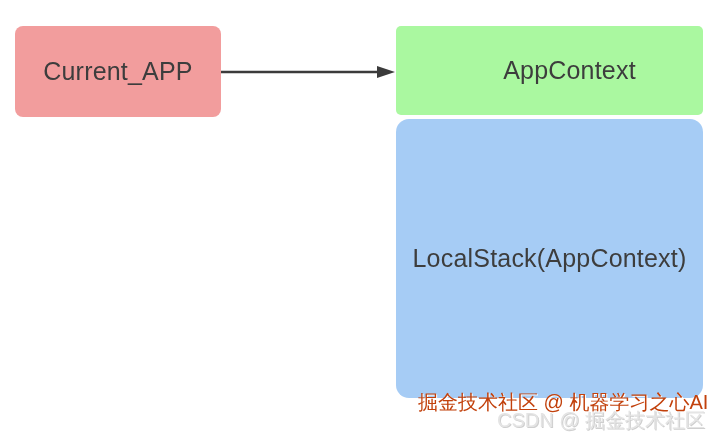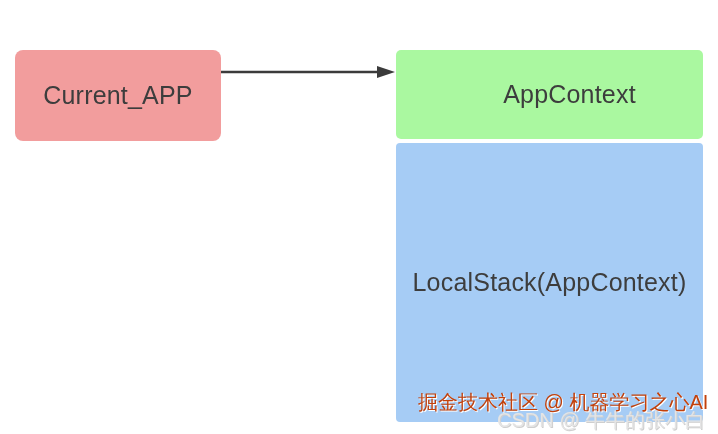--- a/index.html
+++ b/index.html
@@ -14,21 +14,20 @@
     height: 434px;
     background: #ffffff;
     overflow: hidden;
   }
   .node {
     position: absolute;
     display: flex;
     align-items: center;
     justify-content: center;
     box-sizing: border-box;
-    margin-top: 24px;
   }
   .node .label {
     font-size: 25px;
     color: #3d3d3d;
     white-space: nowrap;
     letter-spacing: 0.2px;
   }
   .node-current-app {
     left: 15px;
     top: 26px;
@@ -45,21 +44,21 @@
     background: #aaf8a0;
     border-radius: 5px;
     padding-left: 40px;
   }
   .node-local-stack {
     left: 396px;
     top: 119px;
     width: 307px;
     height: 279px;
     background: #a6ccf5;
-    border-radius: 4px;
+    border-radius: 13px;
   }
   .edge-arrow {
     position: absolute;
     left: 220px;
     top: 65px;
     width: 176px;
     height: 14px;
   }
   .watermark {
     position: absolute;
@@ -97,16 +96,16 @@
   </svg>
 
   <div class="node node-app-context">
     <span class="label">AppContext</span>
   </div>
 
   <div class="node node-local-stack">
     <span class="label">LocalStack(AppContext)</span>
   </div>
 
-  <span class="watermark watermark-back">CSDN @ 牛牛的张小白</span>
+  <span class="watermark watermark-back">CSDN @ 掘金技术社区</span>
   <span class="watermark watermark-front">掘金技术社区 @ 机器学习之心AI</span>
 
 </div>
 
 </body></html>

